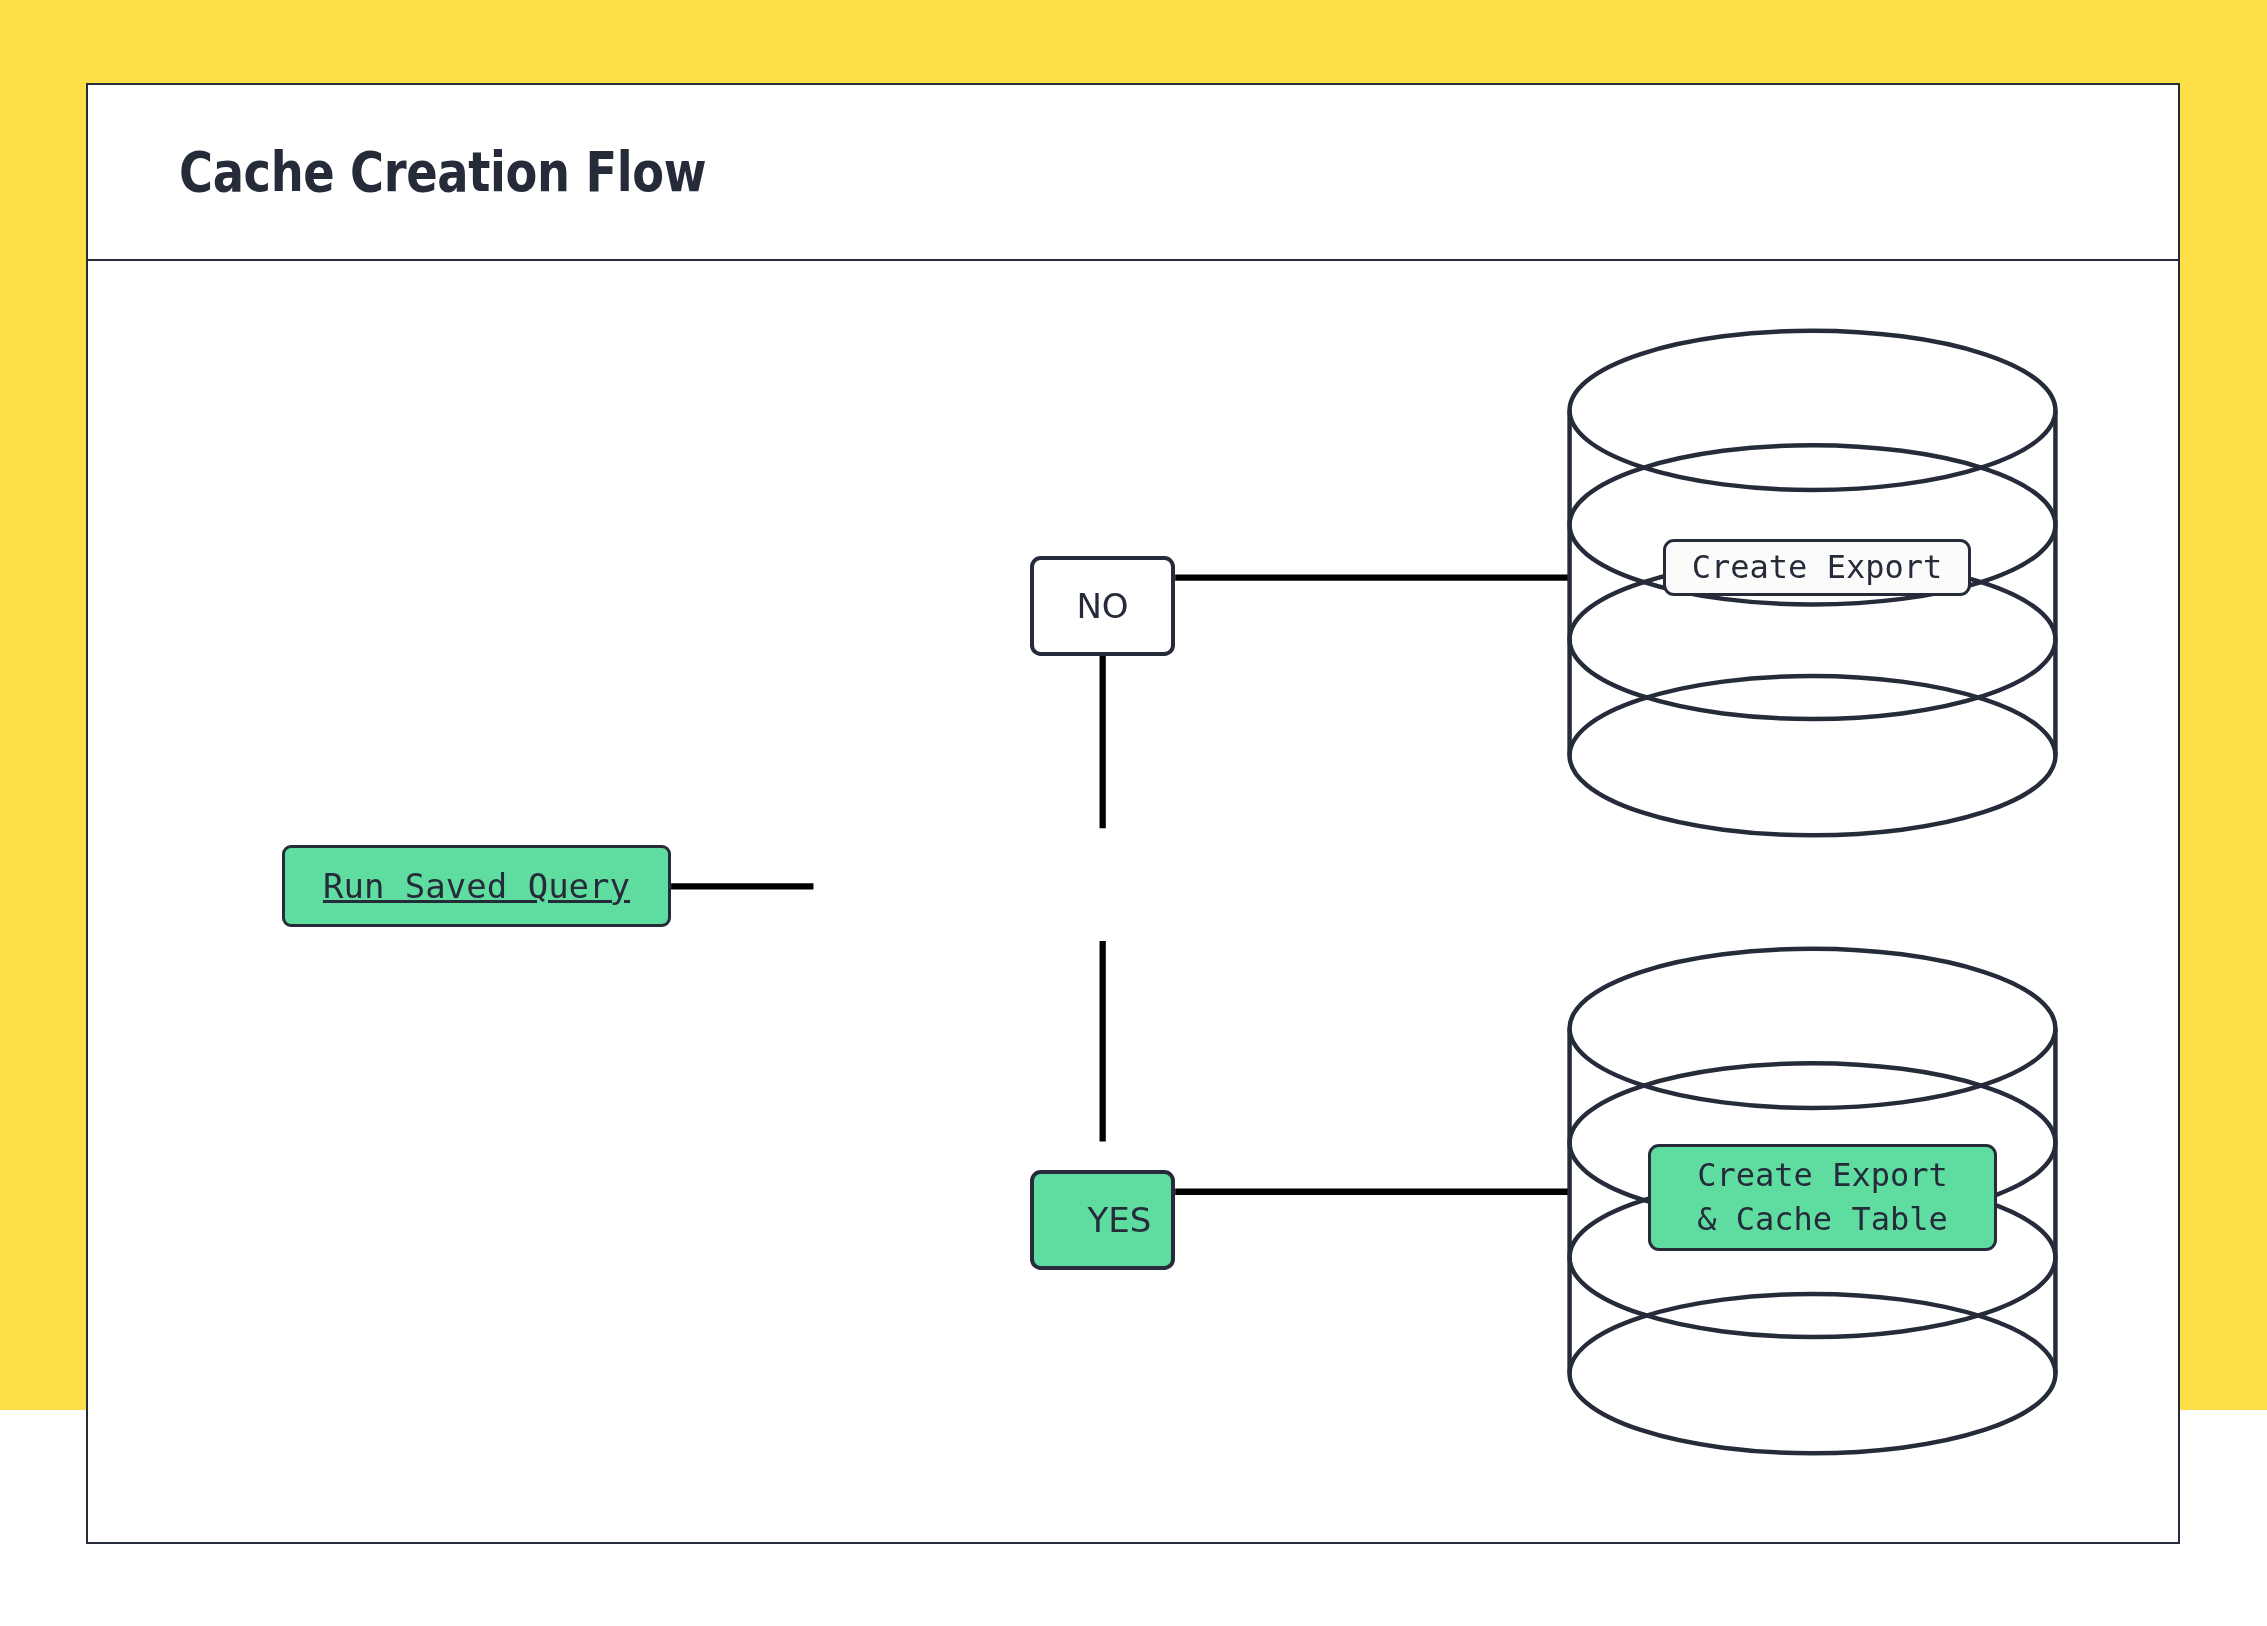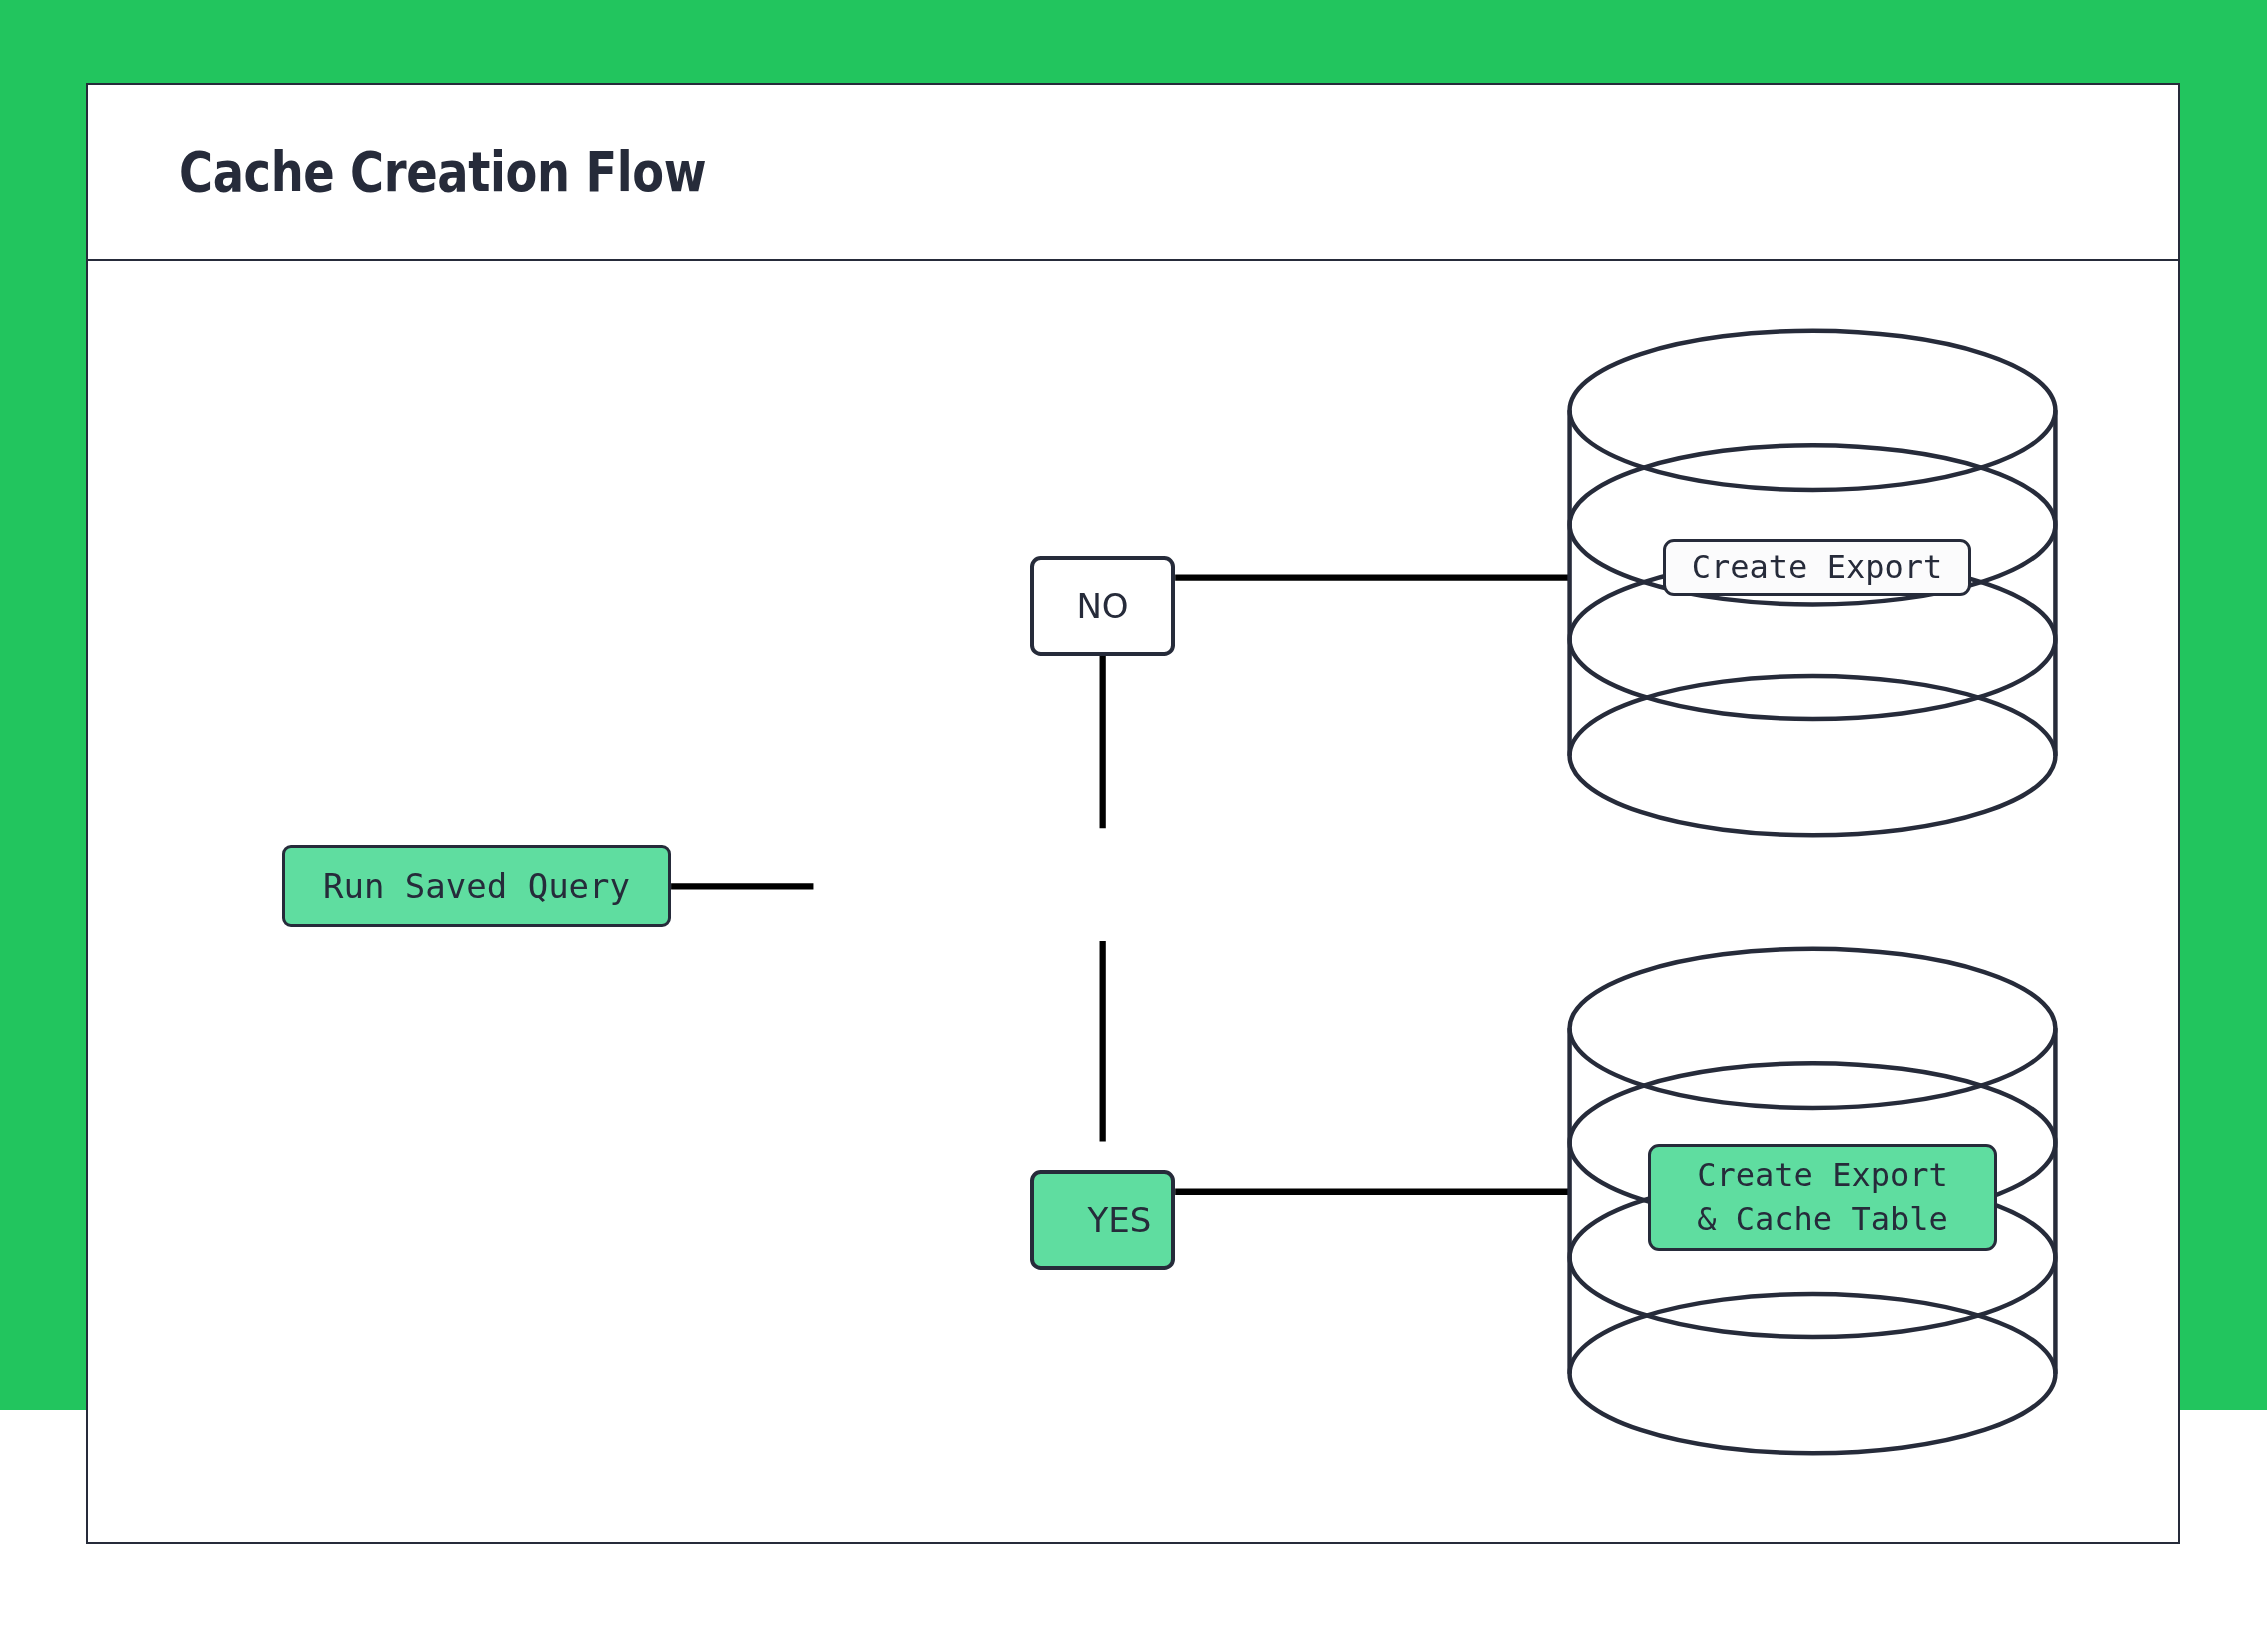--- a/index.html
+++ b/index.html
@@ -12,21 +12,21 @@
     width: 2268px;
     height: 1626px;
     font-family: "Liberation Sans", sans-serif;
     overflow: hidden;
   }
 
   #stage {
     position: relative;
     width: 2268px;
     height: 1410px;
-    background: #22c55e;
+    background: #fde047;
   }
 
   
   .frame {
     position: absolute;
     left: 86px;
     top: 83px;
     width: 2094px;
     height: 1461px;
     box-sizing: border-box;
@@ -85,20 +85,21 @@
   .node-start {
     left: 282px;
     top: 845px;
     width: 389px;
     height: 82px;
     background: #5FDDA0;
     border: 3.6px solid #262B3A;
     border-radius: 9px;
     color: #262B3A;
     font-size: 34px;
+    text-decoration: underline;
   }
 
   
   .node-decision {
     left: 813px;
     top: 828px;
     width: 598px;
     height: 113px;
     background: #262B3A;
     border: none;

